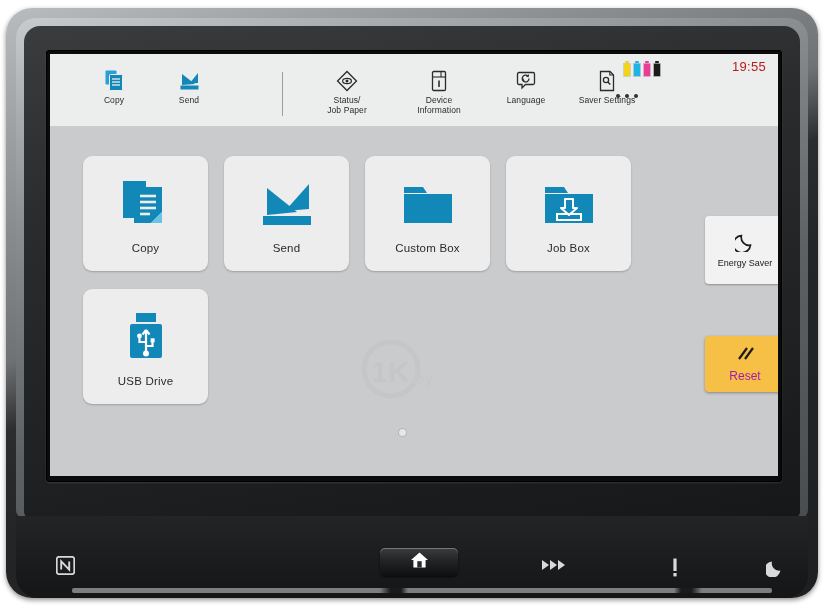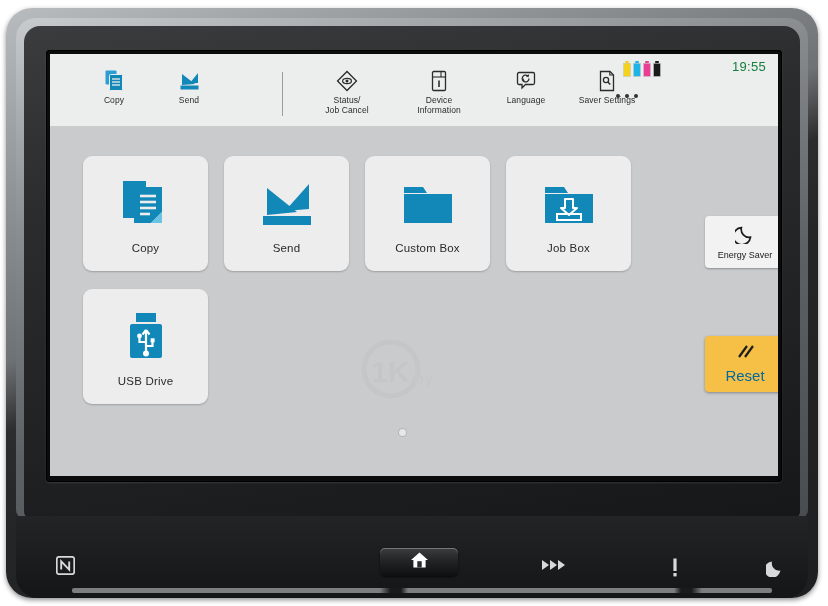--- a/index.html
+++ b/index.html
@@ -55,46 +55,46 @@
     margin-top:3px;letter-spacing:.1px;white-space:pre-line;
   }
   #tb-divider{position:absolute;left:232px;top:18px;width:1px;height:44px;background:#9b9d9e;}
   #tb-more{position:absolute;left:556px;top:34px;width:42px;height:16px;display:flex;
     align-items:center;justify-content:center;gap:5px;cursor:pointer;}
   #tb-more i{width:4px;height:4px;border-radius:50%;background:#303030;display:block;}
 
   
   #toner{position:absolute;left:573px;top:7px;display:flex;gap:3px;align-items:flex-end;}
   .toner-c{width:7px;height:15px;position:relative;}
-  #clock{position:absolute;right:12px;top:5px;font-size:13px;color:#15803d;letter-spacing:.3px;}
+  #clock{position:absolute;right:12px;top:5px;font-size:13px;color:#b91c1c;letter-spacing:.3px;}
 
   
   #work{position:absolute;left:0;top:72px;width:728px;height:350px;background:#c9cbcc;}
 
   .tile{
     position:absolute;width:125px;height:115px;background:#ededee;border-radius:9px;
     box-shadow:0 1px 2px rgba(0,0,0,.22);
     display:flex;flex-direction:column;align-items:center;justify-content:center;cursor:pointer;
   }
   .tile-ico{height:62px;display:flex;align-items:center;justify-content:center;}
   .tile-lbl{font-size:11.5px;color:#2a2a2a;margin-top:6px;letter-spacing:.2px;}
 
   
   #btn-energy{
-    position:absolute;left:655px;top:90px;width:80px;height:52px;background:#f2f2f2;
+    position:absolute;left:655px;top:90px;width:80px;height:68px;background:#f2f2f2;
     border-radius:4px;box-shadow:0 1px 2px rgba(0,0,0,.3);
     display:flex;flex-direction:column;align-items:center;justify-content:center;cursor:pointer;
   }
   #btn-energy .lab{font-size:9px;color:#202020;margin-top:2px;}
   #btn-reset{
     position:absolute;left:655px;top:210px;width:80px;height:56px;background:#f6bf45;
     border-radius:4px;box-shadow:0 1px 3px rgba(0,0,0,.35);
     display:flex;flex-direction:column;align-items:center;justify-content:center;cursor:pointer;
   }
-  #btn-reset .lab{font-size:15px;color:#0369a1;margin-top:3px;}
+  #btn-reset .lab{font-size:12px;color:#a21caf;margin-top:3px;}
 
   
   #page-dot{position:absolute;left:349px;top:303px;width:7px;height:7px;border-radius:50%;
     background:#e6e7e8;box-shadow:0 0 0 1px #b5b7b8;}
 
   
   #wm{
     position:absolute;left:297px;top:210px;width:120px;height:70px;opacity:.30;
     pointer-events:none;
   }
@@ -170,21 +170,21 @@
 
           <div class="tb-item" style="left:253px;width:88px">
             <span class="tb-ico">
               <svg width="22" height="22" viewBox="0 0 22 22">
                 <rect x="4.3" y="4.3" width="13.4" height="13.4" transform="rotate(45 11 11)" fill="none" stroke="#2b2b2b" stroke-width="1.3"></rect>
                 <ellipse cx="11" cy="11" rx="4.4" ry="2.7" fill="none" stroke="#2b2b2b" stroke-width="1.2"></ellipse>
                 <circle cx="11" cy="11" r="1.5" fill="#2b2b2b"></circle>
               </svg>
             </span>
             <span class="tb-lbl">Status/
-Job Cancel</span>
+Job Paper</span>
           </div>
 
           <div class="tb-item" style="left:437px;width:78px">
             <span class="tb-ico">
               <svg width="20" height="21" viewBox="0 0 20 21">
                 <path d="M3 2.5 H17 a1.5 1.5 0 0 1 1.5 1.5 V13 a1.5 1.5 0 0 1 -1.5 1.5 H9.5 L6 18 V14.5 H3 A1.5 1.5 0 0 1 1.5 13 V4 A1.5 1.5 0 0 1 3 2.5 Z" fill="none" stroke="#2b2b2b" stroke-width="1.3"></path>
                 <path d="M13 8.5 a3.4 3.4 0 1 1 -1.2 -2.6" fill="none" stroke="#2b2b2b" stroke-width="1.3"></path>
                 <path d="M12.6 4.6 L12.1 6.6 L10.3 6" fill="none" stroke="#2b2b2b" stroke-width="1.2"></path>
                 <path d="M7 8.5 a3.4 3.4 0 0 0 1.2 2.6" fill="none" stroke="#2b2b2b" stroke-width="1.3"></path>
               </svg>

